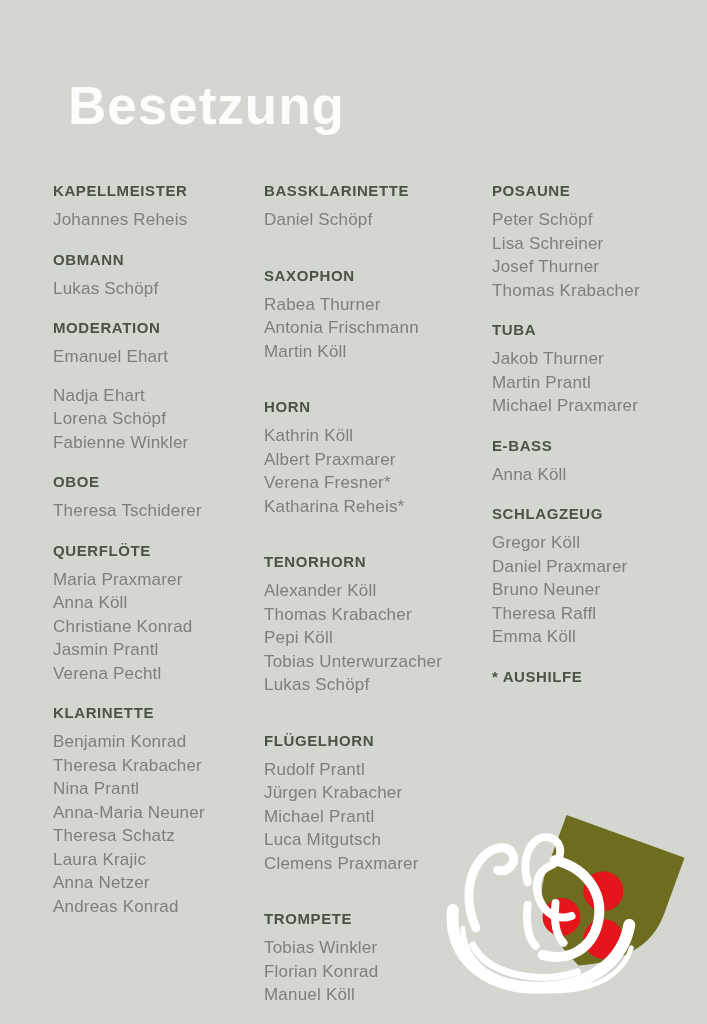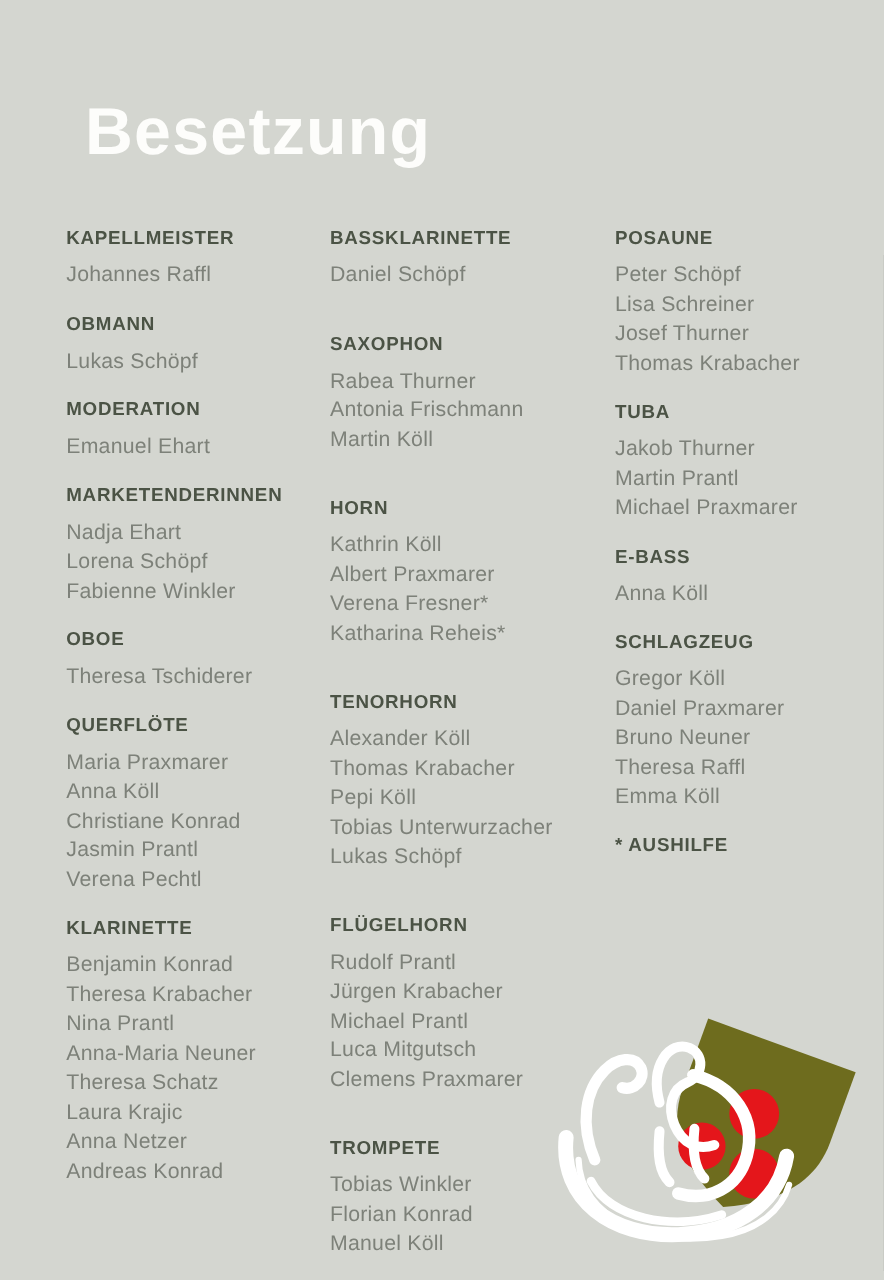--- a/index.html
+++ b/index.html
@@ -68,32 +68,31 @@
 <body>
 
 <div class="page">
 
   <h1 class="page-title">Besetzung</h1>
 
   <div class="columns" id="columns">
       <div class="col col-1">
         <div class="section">
           <div class="section-header">KAPELLMEISTER</div>
-          <div class="member-name">Johannes Raffl</div>
+          <div class="member-name">Johannes Reheis</div>
         </div>
         <div class="section">
           <div class="section-header">OBMANN</div>
           <div class="member-name">Lukas Schöpf</div>
         </div>
         <div class="section">
           <div class="section-header">MODERATION</div>
           <div class="member-name">Emanuel Ehart</div>
         </div>
         <div class="section">
-          <div class="section-header">MARKETENDERINNEN</div>
           <div class="member-name">Nadja Ehart</div>
           <div class="member-name">Lorena Schöpf</div>
           <div class="member-name">Fabienne Winkler</div>
         </div>
         <div class="section">
           <div class="section-header">OBOE</div>
           <div class="member-name">Theresa Tschiderer</div>
         </div>
         <div class="section">
           <div class="section-header">QUERFLÖTE</div>

